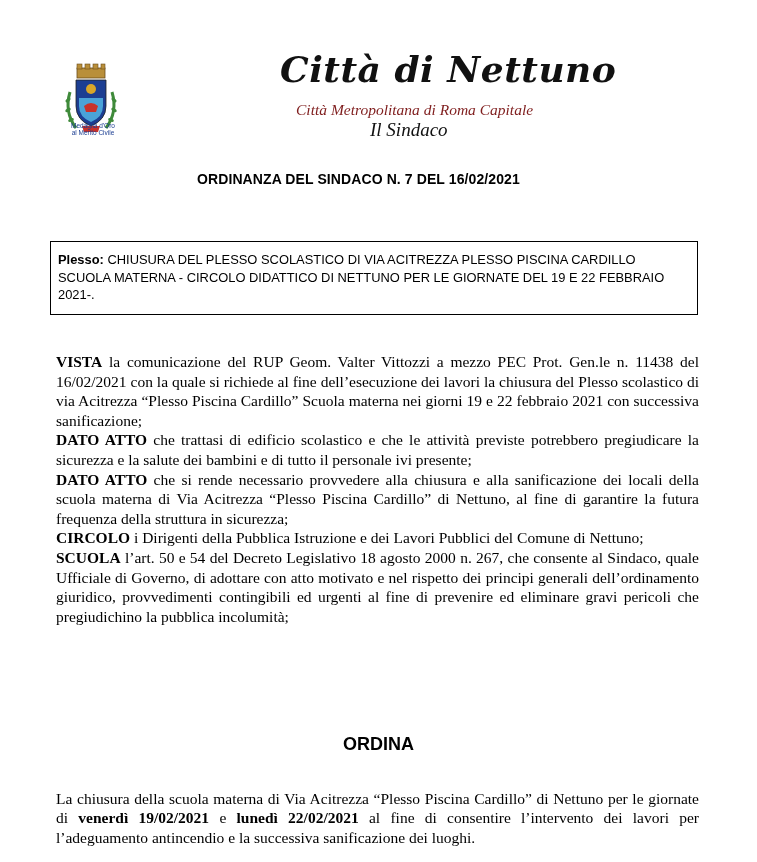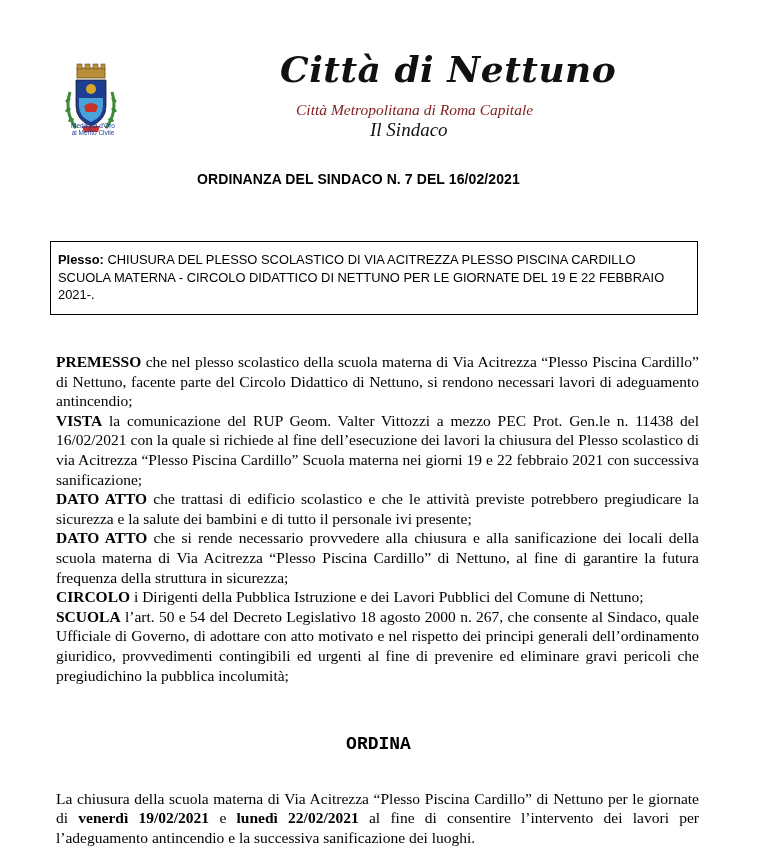--- a/index.html
+++ b/index.html
@@ -26,21 +26,21 @@
       font-family: "Liberation Sans", sans-serif; font-size: 12.9px; line-height: 17.5px; }
     .subject-box b { font-weight: bold; }
 
     
     .body { position: absolute; left: 56px; top: 352px; width: 643px;
       font-family: "Liberation Serif", serif; font-size: 15.5px; line-height: 19.6px; text-align: justify; }
     .para { margin: 0; }
     .para b { font-weight: bold; }
 
     .ordina { position: absolute; left: 0; width: 757px; top: 734px; text-align: center;
-      font-family: Liberation Mono, monospace; font-weight: bold; font-size: 18px; }
+      font-family: Liberation Sans, sans-serif; font-weight: bold; font-size: 18px; }
 
     .final { position: absolute; left: 56px; top: 773px; width: 643px;
       font-family: "Liberation Serif", serif; font-size: 15.5px; line-height: 19.6px; text-align: justify; }
   </style>
 </head>
 <body>
 
 <div class="page">
 
   <svg class="crest" viewBox="0 0 62 76">
@@ -80,21 +80,20 @@
   <div class="city-sub">Città Metropolitana di Roma Capitale</div>
   <div class="city-mayor">Il Sindaco</div>
 
   <div class="ord-title">ORDINANZA DEL SINDACO N. 7 DEL 16/02/2021</div>
 
   <div class="subject-box">
     <b>Plesso:</b><span> CHIUSURA DEL PLESSO SCOLASTICO DI VIA ACITREZZA PLESSO PISCINA CARDILLO SCUOLA MATERNA - CIRCOLO DIDATTICO DI NETTUNO PER LE GIORNATE DEL 19  E 22 FEBBRAIO 2021-.</span>
   </div>
 
   <div class="body">
-    <p class="para"><b>PREMESSO</b><span> che nel plesso scolastico della scuola materna di Via Acitrezza “Plesso Piscina Cardillo” di Nettuno, facente parte del Circolo Didattico di Nettuno, si rendono necessari lavori di adeguamento antincendio;</span></p>
     <p class="para"><b>VISTA</b><span> la comunicazione del RUP Geom. Valter Vittozzi a mezzo PEC Prot. Gen.le n. 11438 del 16/02/2021  con la quale si richiede  al fine dell’esecuzione dei lavori la chiusura del Plesso scolastico di via Acitrezza “Plesso Piscina Cardillo” Scuola materna  nei giorni  19 e 22 febbraio 2021 con successiva sanificazione;</span></p>
     <p class="para"><b>DATO ATTO</b><span> che trattasi di edificio scolastico e che le attività previste potrebbero pregiudicare la sicurezza e la salute dei bambini e di tutto il personale ivi presente;</span></p>
     <p class="para"><b>DATO ATTO</b><span> che si rende necessario provvedere alla chiusura e alla sanificazione dei locali della scuola materna di Via Acitrezza “Plesso Piscina Cardillo” di Nettuno, al fine di garantire la futura frequenza della struttura in sicurezza;</span></p>
     <p class="para"><b>CIRCOLO</b><span> i Dirigenti della Pubblica Istruzione e dei Lavori Pubblici del Comune di Nettuno;</span></p>
     <p class="para"><b>SCUOLA</b><span> l’art. 50 e 54 del Decreto Legislativo 18 agosto 2000 n. 267, che consente al Sindaco, quale Ufficiale di Governo, di adottare con atto motivato e nel rispetto dei principi generali dell’ordinamento giuridico, provvedimenti contingibili ed urgenti al fine di prevenire ed eliminare gravi pericoli che pregiudichino la pubblica incolumità;</span></p>
   </div>
 
   <div class="ordina">ORDINA</div>
 
   <p class="final"><span>La chiusura della scuola materna di Via Acitrezza “Plesso Piscina Cardillo” di Nettuno per le giornate di </span><b>venerdì 19/02/2021</b><span>  e </span><b>lunedì 22/02/2021</b><span> al fine di consentire l’intervento dei lavori per l’adeguamento antincendio e la successiva sanificazione dei luoghi.</span></p>

